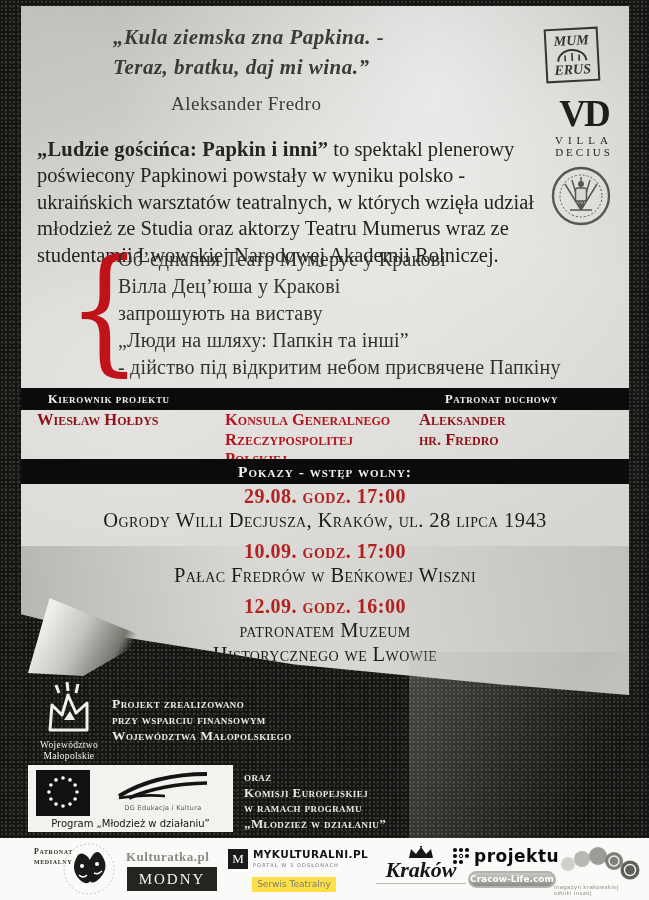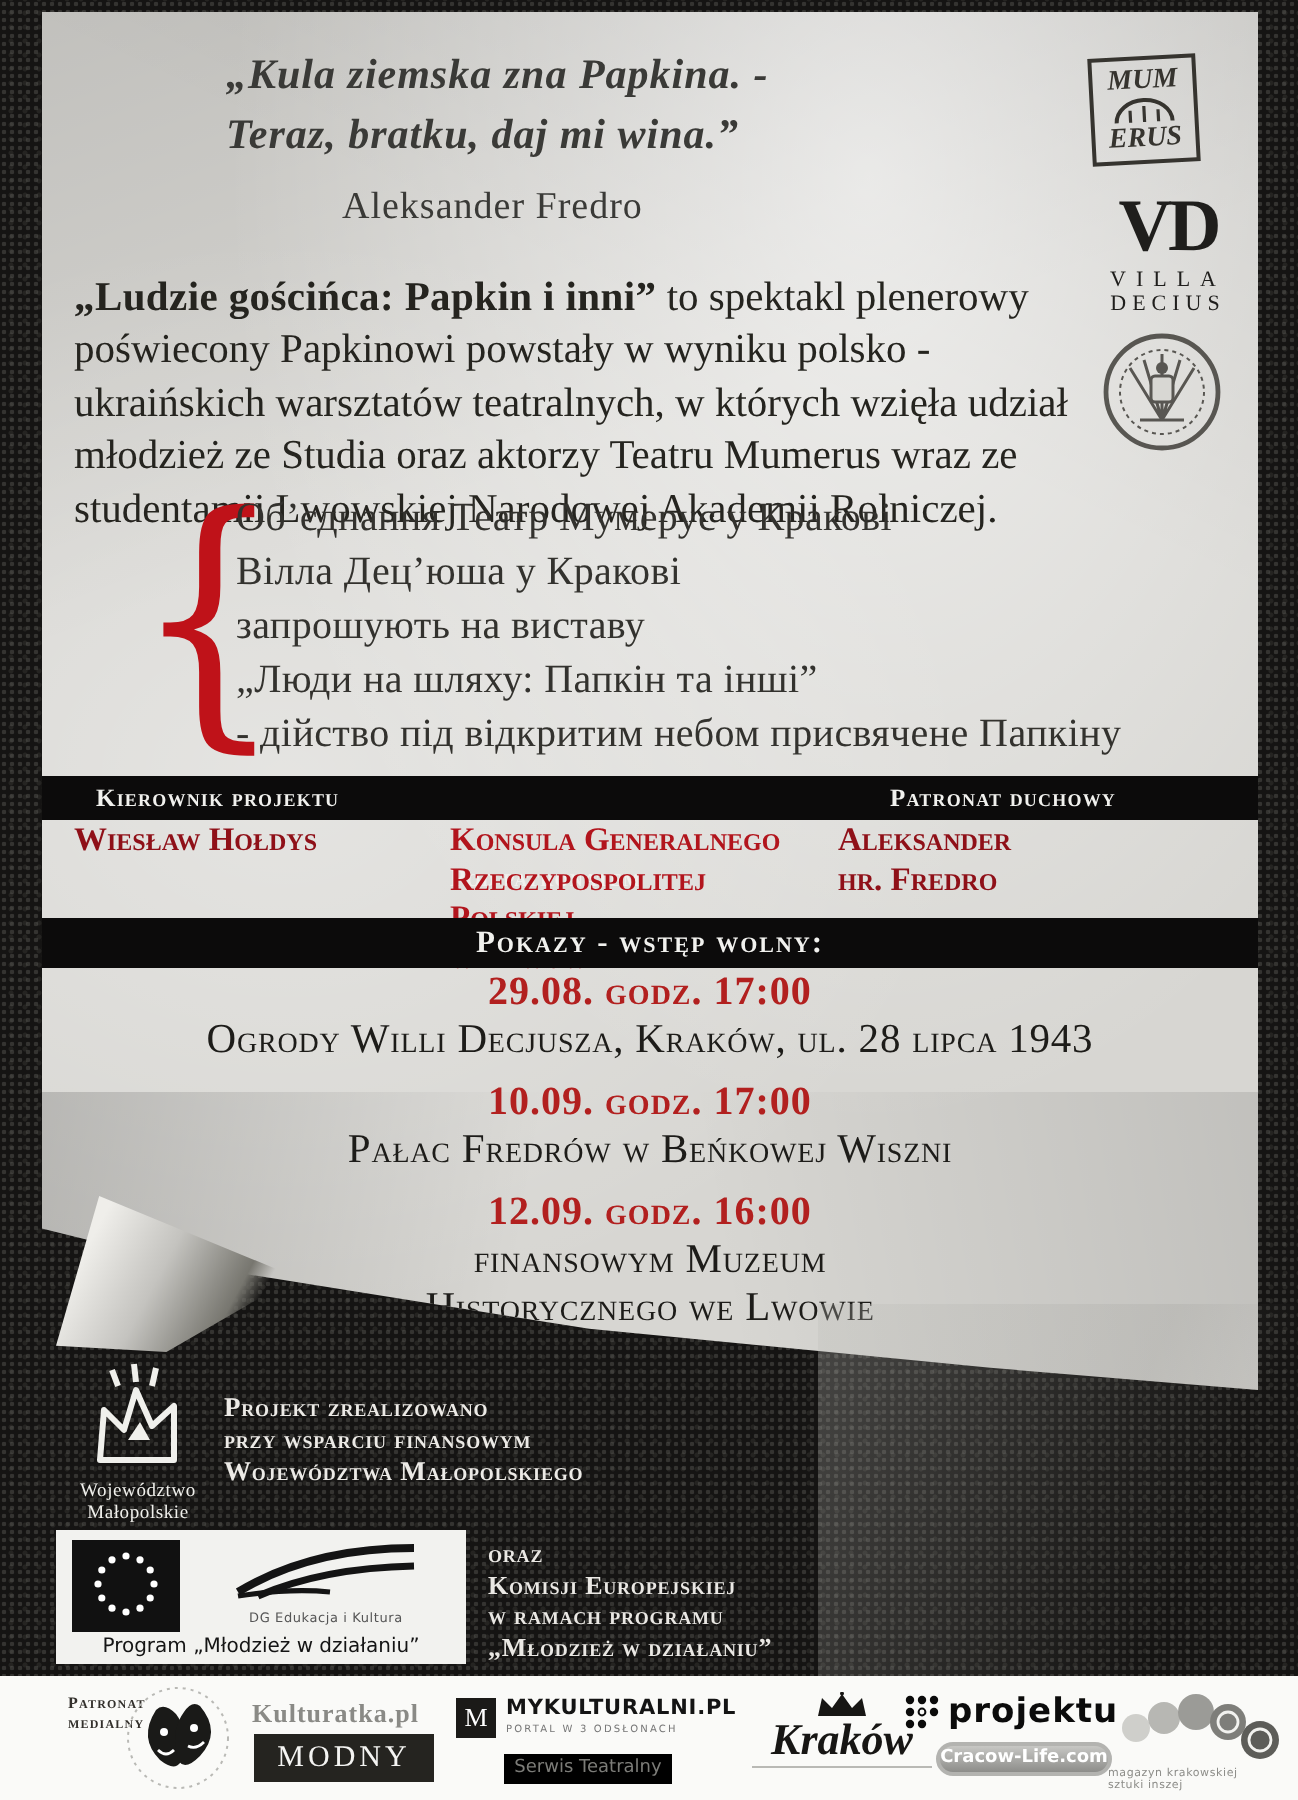--- a/index.html
+++ b/index.html
@@ -89,21 +89,21 @@
     line-height:9.5px;letter-spacing:.6px;font-family:"Liberation Serif",serif;}
   .masks{position:absolute;left:62px;top:4px;}
   .kult{position:absolute;left:126px;top:11px;font-size:13px;font-weight:bold;color:#8a8a86;letter-spacing:.5px;font-family:"Liberation Serif",serif;}
   .modny{position:absolute;left:127px;top:29px;width:90px;height:24px;background:#252420;
     color:#f4f4f2;text-align:center;font-size:15px;letter-spacing:2px;line-height:24px;font-family:"Liberation Serif",serif;}
   .myk{position:absolute;left:228px;top:11px;display:flex;align-items:flex-start;}
   .myk .mbox{width:20px;height:20px;background:#1b1a18;color:#fff;text-align:center;
     font-size:13px;line-height:20px;font-family:"Liberation Serif",serif;margin-right:5px;}
   .myk .t{font-size:10.5px;font-weight:bold;color:#141414;letter-spacing:.4px;line-height:11px;}
   .myk .s{font-size:5px;color:#777;letter-spacing:1.1px;margin-top:2px;}
-  .serwis{position:absolute;left:252px;top:39px;width:84px;height:15px;background:#000000;
+  .serwis{position:absolute;left:252px;top:39px;width:84px;height:15px;background:#fde047;
     color:#7c7c78;font-size:9px;text-align:center;line-height:15px;}
   .krk{position:absolute;left:366px;top:8px;width:110px;text-align:center;color:#171614;}
   .krk .name{font-size:22px;font-style:italic;font-weight:bold;font-family:"Liberation Serif",serif;line-height:22px;}
   .krk .rule{height:6px;border-top:1px solid #b9b9b5;margin:2px 10px 0 10px;}
   .teat{position:absolute;left:452px;top:8px;display:flex;align-items:center;}
   .teat .t{font-size:17px;font-weight:bold;color:#0b0b0b;letter-spacing:.5px;margin-left:4px;}
   .pill{position:absolute;left:468px;top:33px;width:88px;height:17px;border-radius:9px;
     background:linear-gradient(#c7c7c4,#8d8d8a);border:2px solid #b3b3b0;box-sizing:border-box;
     color:#fff;font-size:9px;font-weight:bold;text-align:center;line-height:13px;}
   .mag{position:absolute;left:552px;top:6px;width:92px;}
@@ -186,21 +186,21 @@
       <div class="show">
         <div class="date sc">29.08. godz. 17:00</div>
         <div class="venue sc">Ogrody Willi Decjusza, Kraków, ul. 28 lipca 1943</div>
       </div>
       <div class="show">
         <div class="date sc">10.09. godz. 17:00</div>
         <div class="venue sc">Pałac Fredrów w Beńkowej Wiszni</div>
       </div>
       <div class="show">
         <div class="date sc">12.09. godz. 16:00</div>
-        <div class="venue sc">finansowym Muzeum</div>
+        <div class="venue sc">patronatem Muzeum</div>
         <div class="venue sc">Historycznego we Lwowie</div>
       </div>
     </div>
   </div>
 
   <div class="curl"></div>
   <div class="dark-sheen"></div>
 
   <div class="malo">
     <svg width="60" height="58" viewBox="0 0 60 58">

